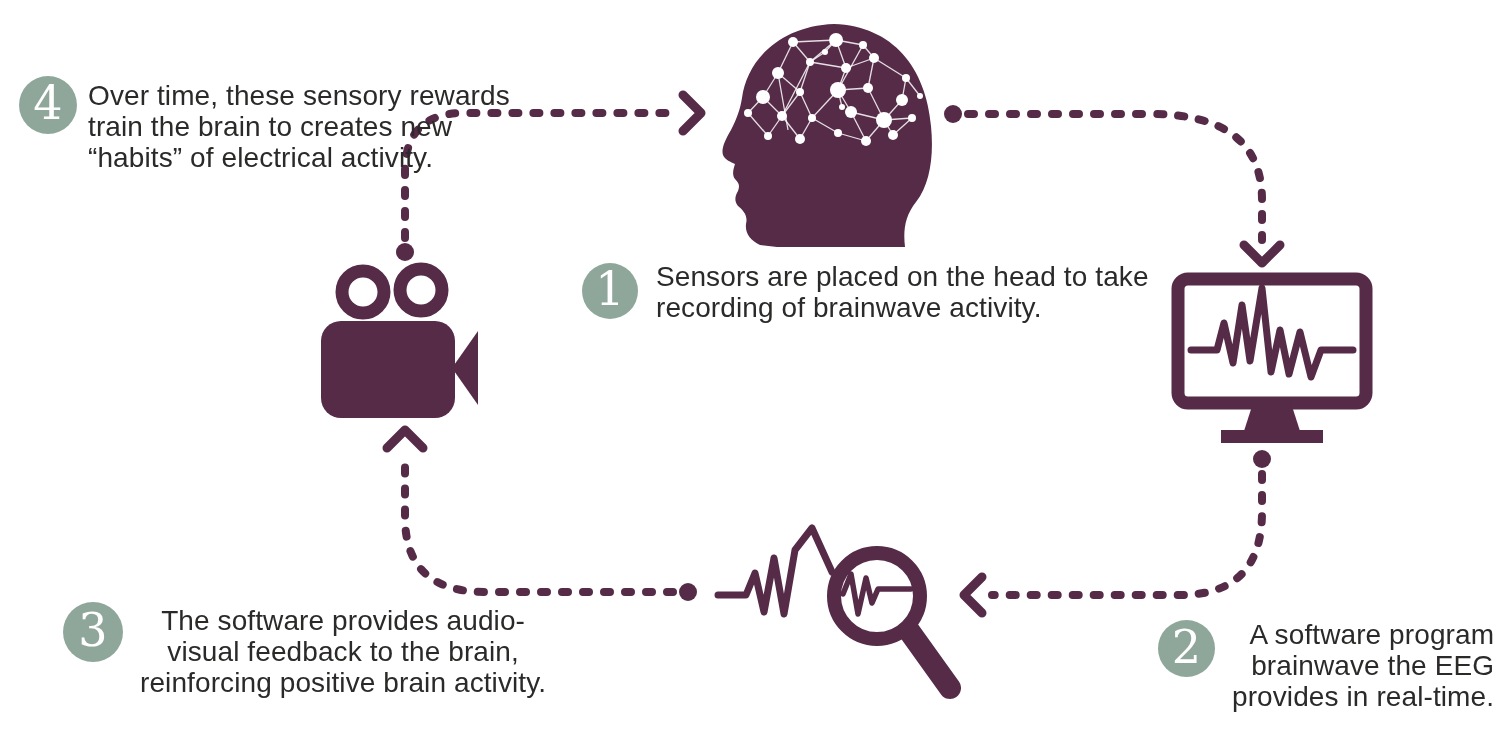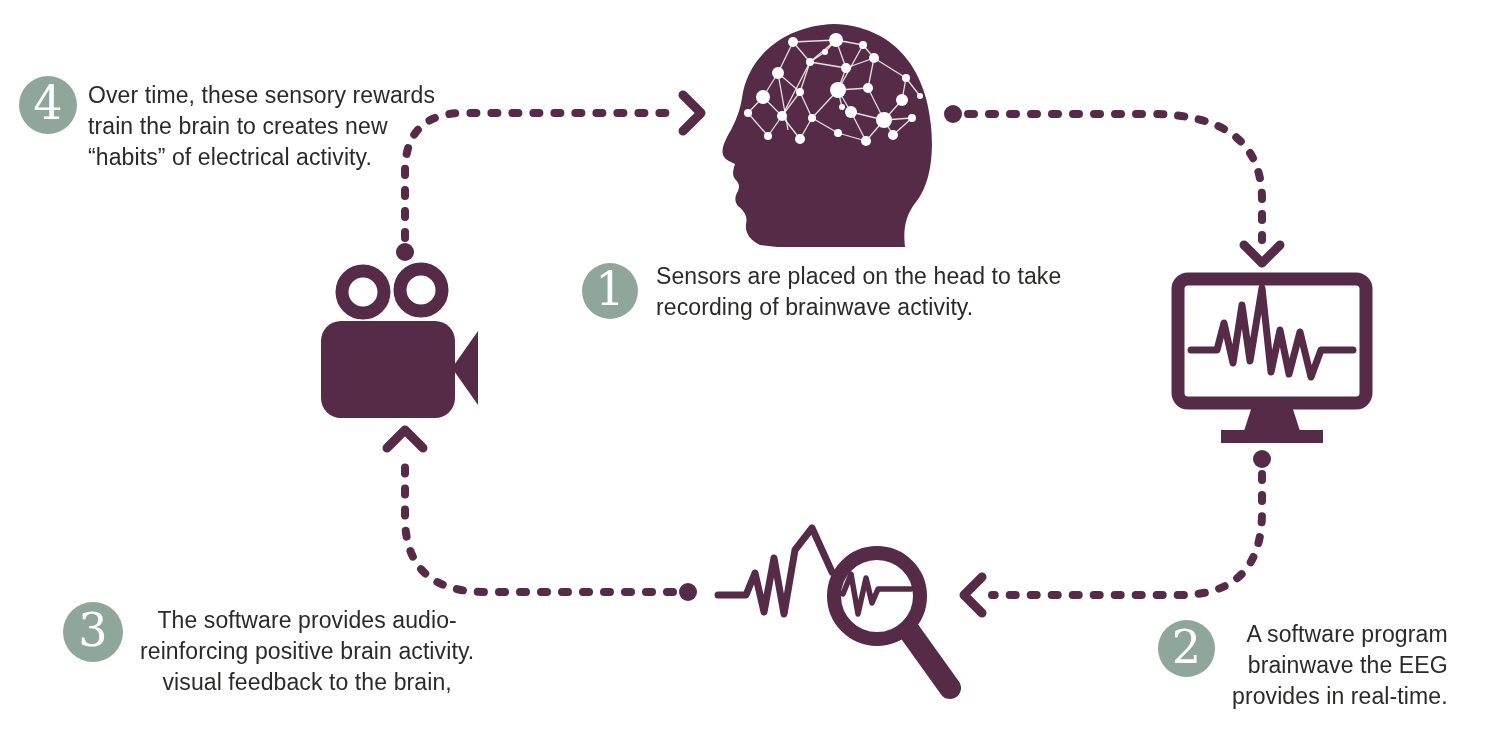--- a/index.html
+++ b/index.html
@@ -38,21 +38,21 @@
     color:#fff;
     display:flex;align-items:center;justify-content:center;
     font-family:"DejaVu Serif","Liberation Serif",serif;
     font-size:46px;
     line-height:1;
     padding-bottom:4px;box-sizing:border-box;
   }
   .caption{
     position:absolute;
     color:var(--text);
-    font-size:23px;
+    font-size:28px;
     line-height:31px;
     letter-spacing:0.1px;
     white-space:nowrap;
   }
 </style>
 </head>
 <body>
 
 <div class="canvas">
 
@@ -214,22 +214,22 @@
       <div>provides in real-time.</div>
     </div>
   </div>
 
   <div class="step">
     <div class="badge" style="left:63px;top:602px;width:60px;height:60px;">
       <span>3</span>
     </div>
     <div class="caption" style="left:140px;top:605px;text-align:center;">
       <div>The software provides audio-</div>
+      <div>visual feedback to the brain,</div>
       <div>reinforcing positive brain activity.</div>
-      <div>visual feedback to the brain,</div>
     </div>
   </div>
 
   <div class="step">
     <div class="badge" style="left:19px;top:76px;width:58px;height:58px;">
       <span>4</span>
     </div>
     <div class="caption" style="left:88px;top:80px;">
       <div>Over time, these sensory rewards</div>
       <div>train the brain to creates new</div>

